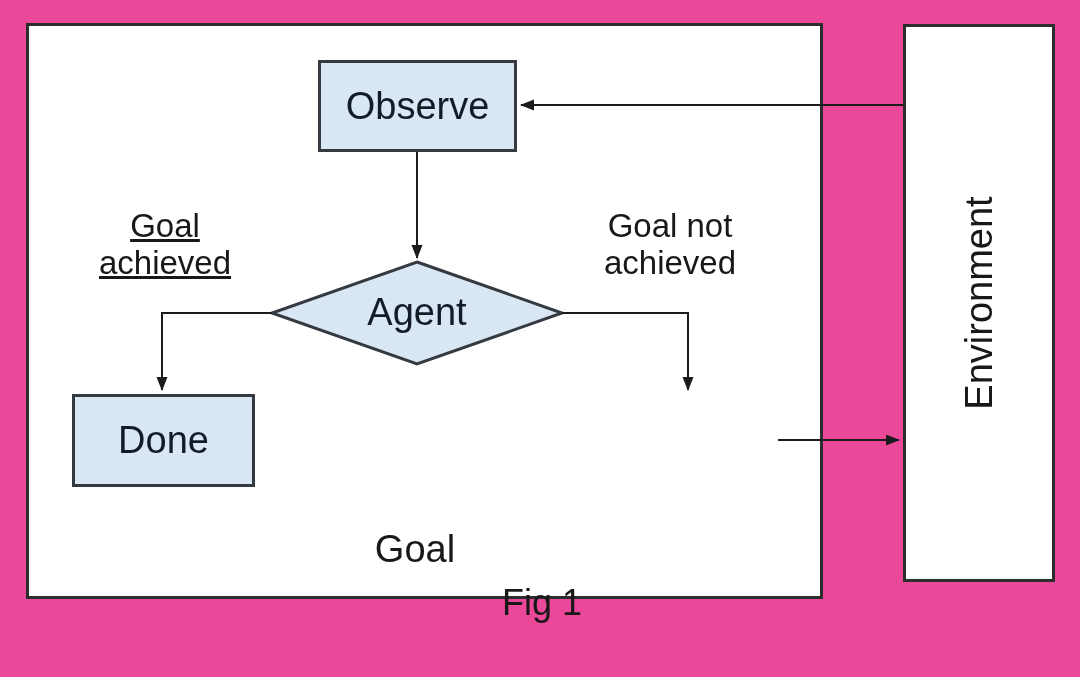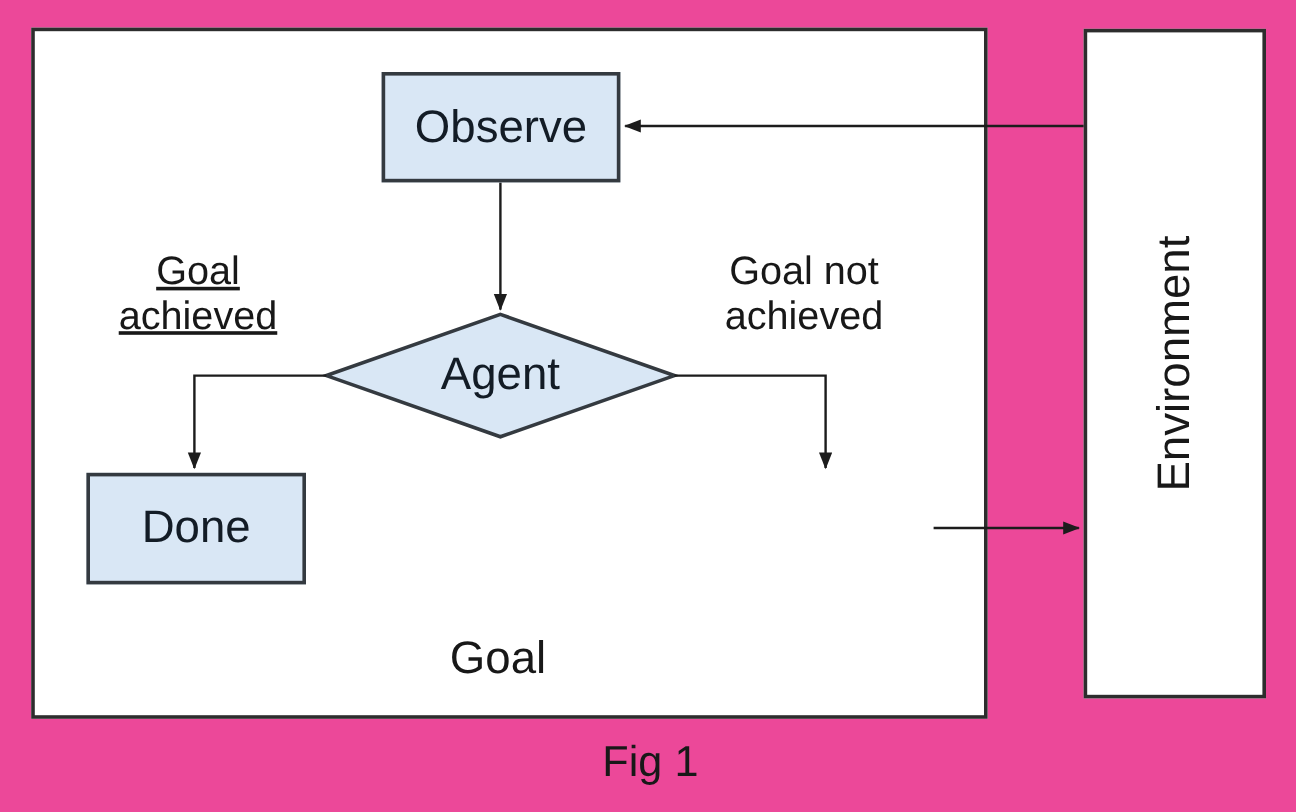--- a/index.html
+++ b/index.html
@@ -49,21 +49,21 @@
     color: #181818;
     z-index: 6;
   }
   .label-goal-left  { left: 70px;  top: 207px; width: 190px; font-size: 33px; line-height: 37px; text-decoration: underline; }
   .label-goal-right { left: 565px; top: 207px; width: 210px; font-size: 33px; line-height: 37px; }
   .label-think {
     left: 332px; top: 291px; width: 170px;
     font-size: 38px; color: #131c26; z-index: 6;
   }
   .label-agent { left: 315px; top: 528px; width: 200px; font-size: 38px; }
-  .label-fig   { left: 442px; top: 614px; width: 200px; font-size: 36px; }
+  .label-fig   { left: 442px; top: 582px; width: 200px; font-size: 36px; }
   .label-env {
     left: 829px; top: 283px; width: 300px; height: 40px;
     line-height: 40px; font-size: 38px;
     transform: rotate(-90deg);
     z-index: 6;
   }
 </style>
 </head>
 <body>
 

